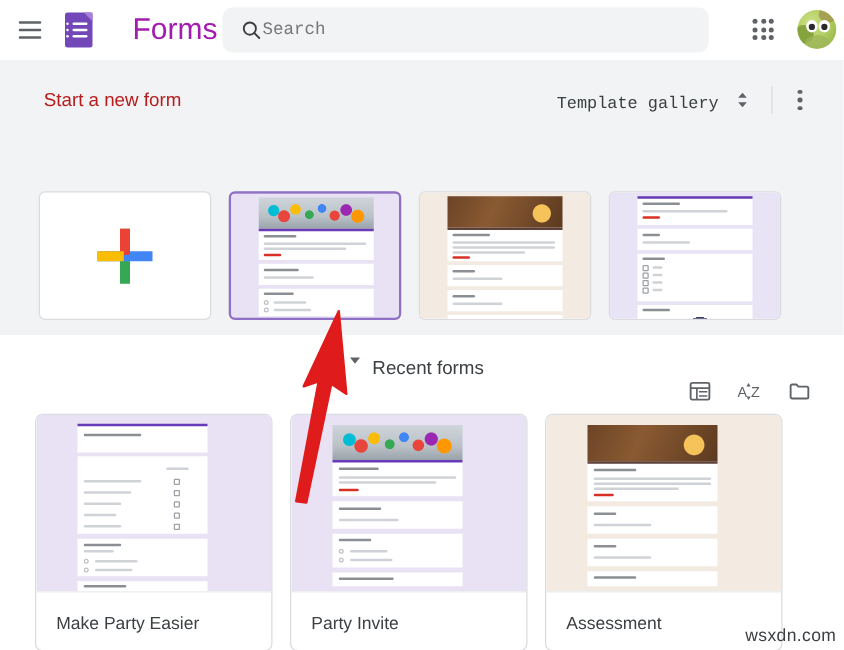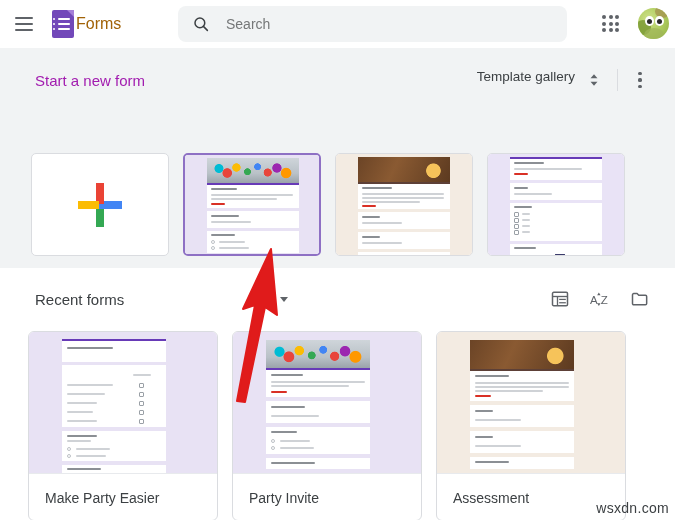--- a/index.html
+++ b/index.html
@@ -33,32 +33,32 @@
     border-left:7px solid transparent; border-top:7px solid #a57fd8;
   }
   .forms-logo i {
     display:block; width:12px; height:2px; background:#fff; border-radius:1px;
     position:relative; margin-left:2px;
   }
   .forms-logo i::before {
     content:""; position:absolute; left:-5px; top:0; width:2px; height:2px; background:#fff; border-radius:50%;
   }
   .brand-title {
-    margin-left:2px; font-size:16px; color:#a16207; letter-spacing:0px; white-space:nowrap;
+    margin-left:32px; font-size:24px; color:#a21caf; letter-spacing:0px; white-space:nowrap;
   }
 
   .searchbar {
     position:absolute; left:178px; top:6px; width:389px; height:36px;
     background:#f1f3f4; border-radius:8px; display:flex; align-items:center; cursor:text;
   }
   .search-icon { margin-left:14px; width:18px; height:18px; flex:none; }
   .search-input {
     border:none; background:transparent; outline:none;
-    font-family:Liberation Sans, sans-serif; font-size:14px; color:#737373;
-    margin-left:16px; width:330px; height:34px;
+    font-family:Liberation Mono, monospace; font-size:14px; color:#737373;
+    margin-left:0; width:330px; height:34px;
   }
   .search-input::placeholder { color:#757778; }
 
   .apps-grid {
     position:absolute; left:600px; top:13px; width:22px; height:22px;
     display:grid; grid-template-columns:repeat(3,1fr); grid-template-rows:repeat(3,1fr);
     gap:2px; cursor:pointer; padding:2px;
   }
   .apps-grid b { display:block; width:4px; height:4px; background:#5f6368; border-radius:50%; }
 
@@ -79,22 +79,22 @@
     background:#2a2a2a; border-radius:50%; }
 
   
   .templates-section {
     position:absolute; top:48px; left:0; width:675px; height:220px; background:#f1f3f4;
   }
   .tmpl-head {
     position:absolute; top:20px; left:35px; right:25px; height:24px;
     display:flex; align-items:center;
   }
-  .tmpl-title { font-size:15px; color:#a21caf; }
-  .tmpl-right { margin-left:auto; display:flex; align-items:flex-start; gap:0px; }
+  .tmpl-title { font-size:15px; color:#b91c1c; }
+  .tmpl-right { margin-left:auto; display:flex; align-items:flex-end; gap:0px;font-family:Liberation Mono, monospace; }
   .tmpl-gallery-label { font-size:13.5px; color:#3c4043; cursor:pointer; }
   .updown { width:22px; height:22px; margin-left:8px; cursor:pointer; }
   .divider-v { width:1px; height:22px; background:#dadce0; margin:0 12px; }
   .kebab { width:20px; height:22px; display:flex; flex-direction:column; align-items:center;
            justify-content:center; gap:3px; cursor:pointer; }
   .kebab b { width:3.2px; height:3.2px; border-radius:50%; background:#5f6368; display:block; }
 
   .tmpl-row { position:absolute; top:105px; left:0; width:675px; }
   .tmpl-card {
     position:absolute; width:138px; height:103px; background:#fff;
@@ -140,21 +140,21 @@
     position:absolute; background:
       radial-gradient(circle at 82% 55%, #f6c35a 9%, transparent 10%),
       linear-gradient(115deg,#6b4426 0%, #8a5a32 40%, #5c3a20 100%);
   }
   .tee {
     position:absolute; background:radial-gradient(ellipse at 50% 120%, #3b3b6b 55%, transparent 56%);
   }
 
   
   .recent-section { position:absolute; top:268px; left:0; width:675px; height:252px; background:#fff; }
-  .recent-head { position:absolute; top:18px; left:35px; right:25px; height:26px; display:flex; align-items:center; }
+  .recent-head { position:absolute; top:18px; left:35px; right:25px; height:26px; display:flex; align-items:center;flex-direction:column; }
   .recent-title { font-size:15px; color:#3c4043; }
   .owned-by {
     position:absolute; left:245px; display:flex; align-items:center; gap:7px; cursor:pointer;
     font-size:13.5px; color:#3c4043;
   }
   .caret-down { width:0; height:0; border-left:4.5px solid transparent; border-right:4.5px solid transparent;
                 border-top:5px solid #5f6368; }
   .recent-icons { margin-left:auto; display:flex; align-items:center; gap:20px; }
   .ricon { width:20px; height:20px; cursor:pointer; }
 

